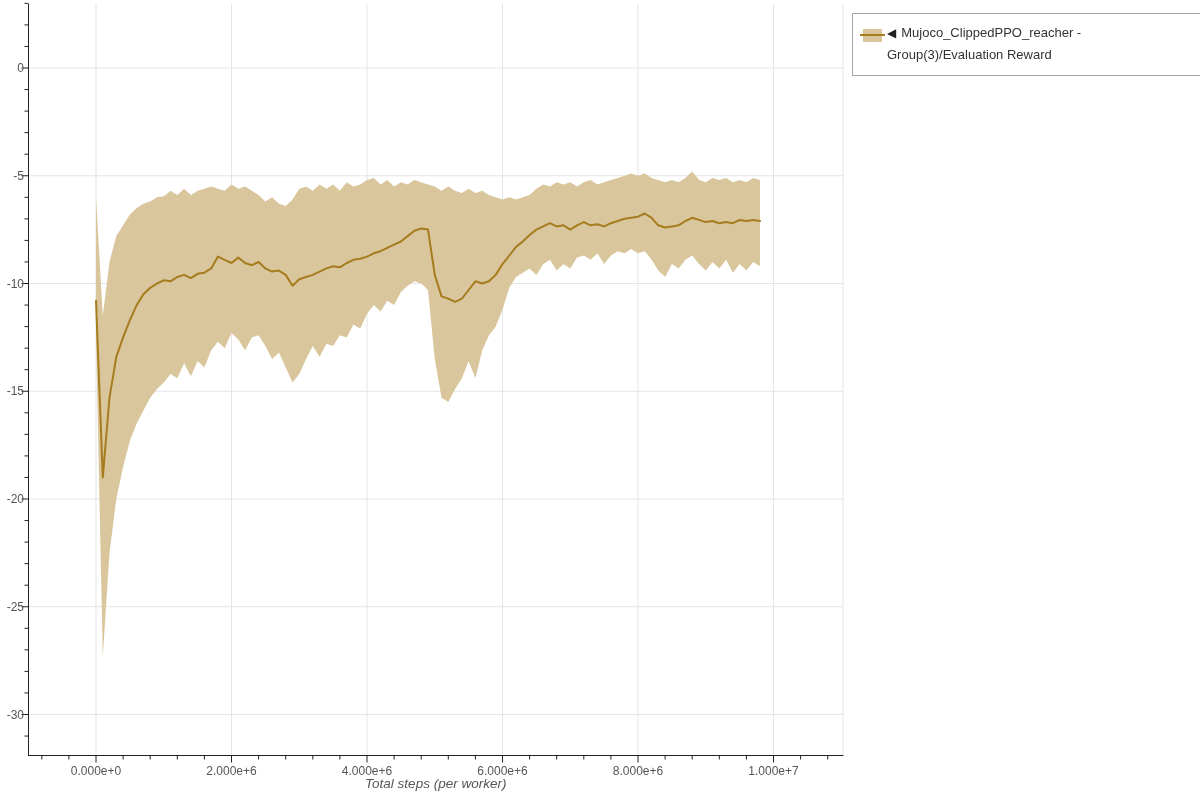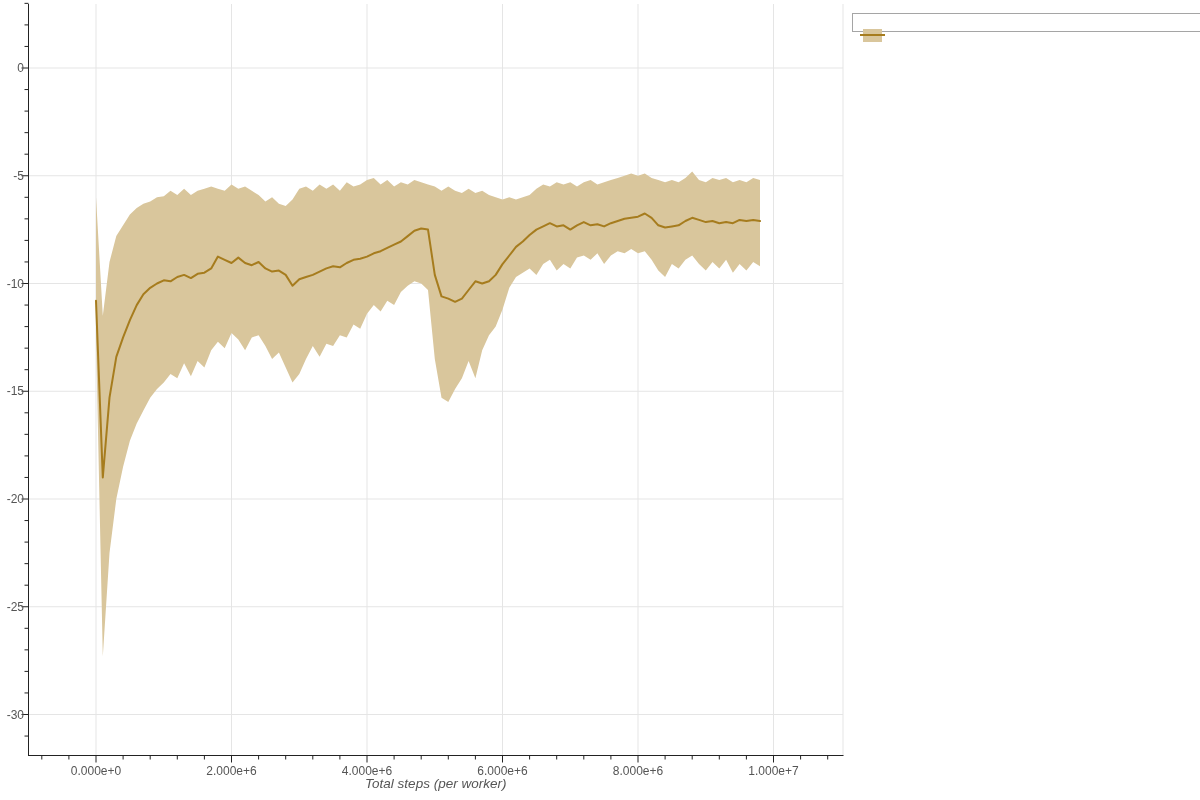--- a/index.html
+++ b/index.html
@@ -125,15 +125,16 @@
       </g>
       <text x="435.75" y="788" text-anchor="middle" fill="#555555" font-size="13.5px" font-style="italic" font-family="&quot;Liberation Sans&quot;, sans-serif">Total steps (per worker)</text>
     </svg>
 
   <div class="legend" style="border-color: rgb(165, 165, 165);">
     <div class="legend-item" style="color: rgb(51, 51, 51);">
       <span class="swatch">
         <span class="swatch-rect" style="background: rgb(217, 198, 156);"></span>
         <span class="swatch-line" style="background: rgb(166, 124, 30);"></span>
       </span>
+      <span class="legend-text"><span class="expander">◀</span><span>Mujoco_ClippedPPO_reacher - Group(3)/Evaluation Reward</span></span>
     </div>
   </div>
 </div>
 
 </body></html>

